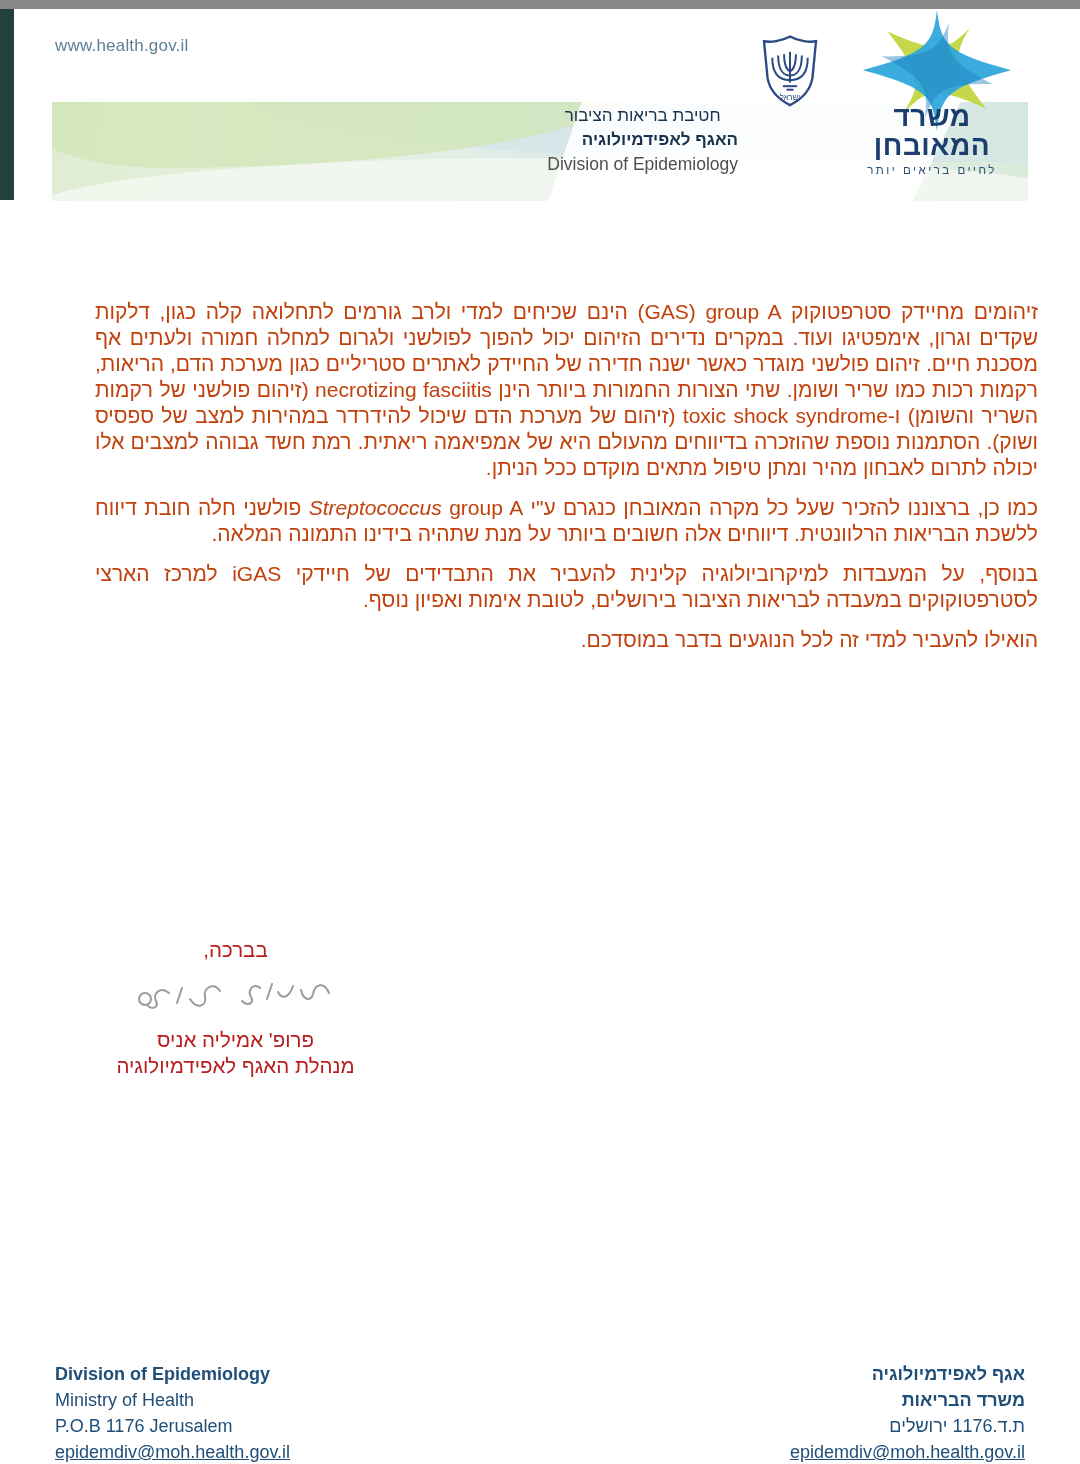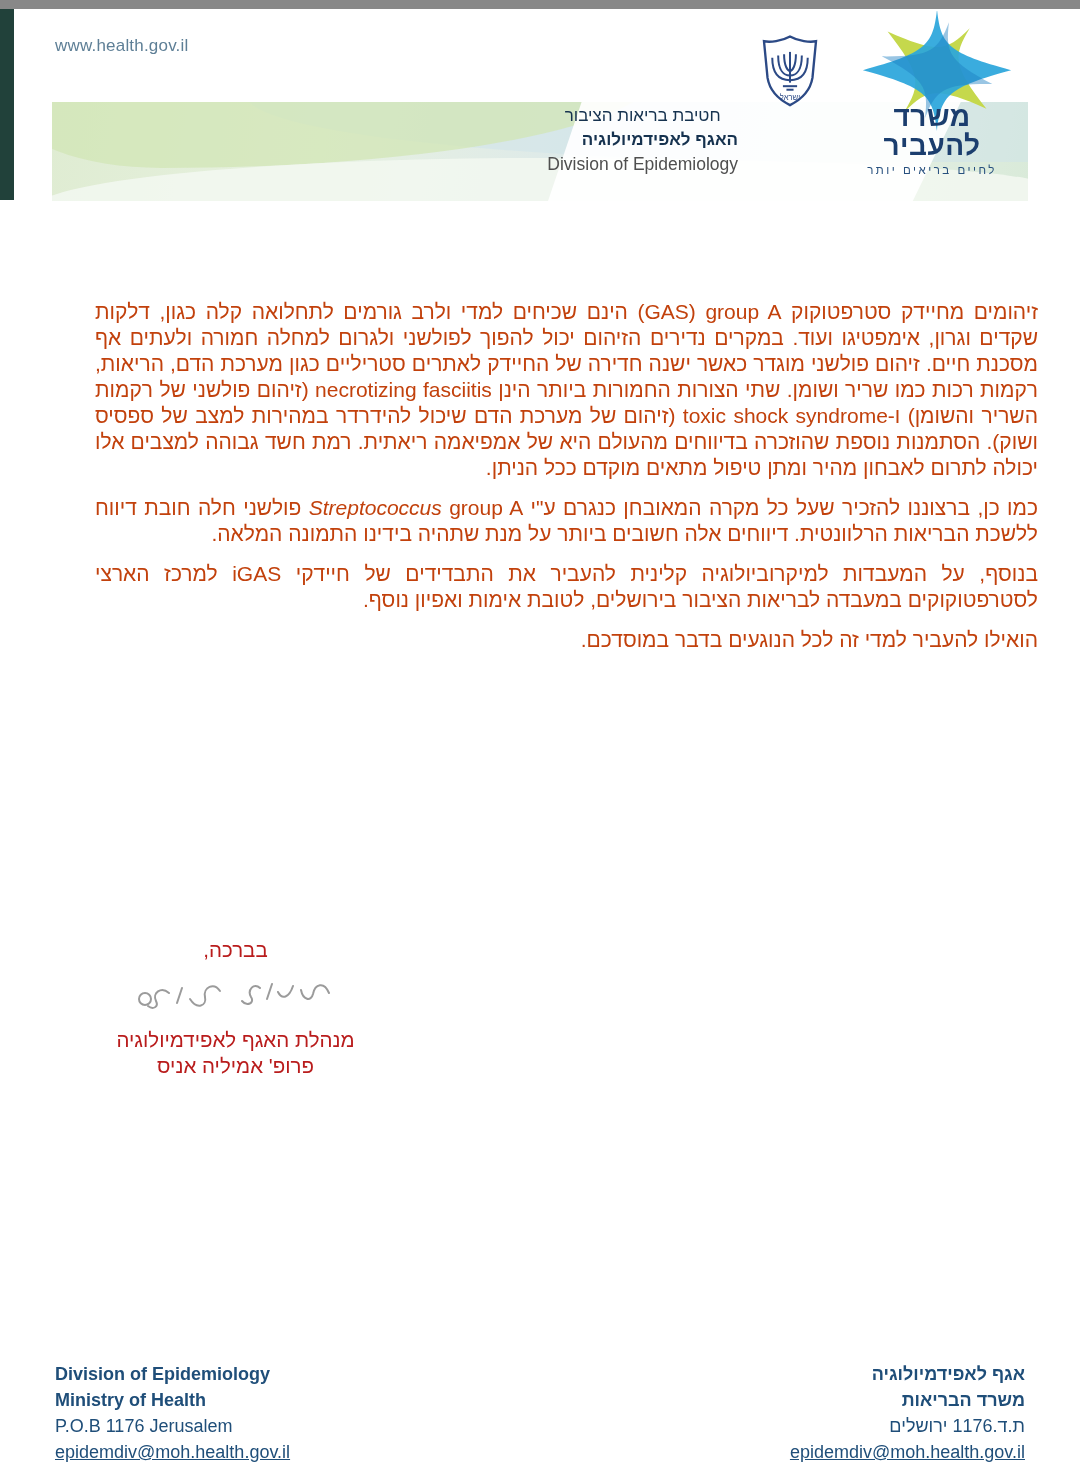--- a/index.html
+++ b/index.html
@@ -87,47 +87,47 @@
   <div class="star-logo">
     <svg width="190" height="124" viewBox="0 0 200 130">
       <path transform="rotate(38 100 62)" fill="#c5d84c" d="M100 6 C104 40 110 48 166 62 C110 76 104 84 100 118 C96 84 90 76 34 62 C90 48 96 40 100 6 Z"></path>
       <path fill="#2ba6dc" opacity="0.93" d="M100 -2 C104 36 112 44 178 62 C112 80 104 88 100 126 C96 88 88 80 22 62 C88 44 96 36 100 -2 Z"></path>
       <path transform="rotate(14 100 62)" fill="#1d7fc0" opacity="0.45" d="M100 10 C104 42 110 50 160 62 C110 74 104 82 100 114 C96 82 90 74 40 62 C90 50 96 42 100 10 Z"></path>
     </svg>
   </div>
 
   <div class="moh-text">
     <div class="moh-line">משרד</div>
-    <div class="moh-line">להעביר</div>
+    <div class="moh-line">המאובחן</div>
     <div class="moh-tag">לחיים בריאים יותר</div>
   </div>
 
   <div class="letter-body">
     <p><span>זיהומים מחיידק סטרפטוקוק </span><span dir="ltr"><span>(GAS) group A</span></span><span> הינם שכיחים למדי ולרב גורמים לתחלואה קלה כגון, דלקות שקדים וגרון, אימפטיגו ועוד. במקרים נדירים הזיהום יכול להפוך לפולשני ולגרום למחלה חמורה ולעתים אף מסכנת חיים. זיהום פולשני מוגדר כאשר ישנה חדירה של החיידק לאתרים סטריליים כגון מערכת הדם, הריאות, רקמות רכות כמו שריר ושומן. שתי הצורות החמורות ביותר הינן </span><span dir="ltr"><span>necrotizing fasciitis</span></span><span> (זיהום פולשני של רקמות השריר והשומן) ו-</span><span dir="ltr"><span>toxic shock syndrome</span></span><span> (זיהום של מערכת הדם שיכול להידרדר במהירות למצב של ספסיס ושוק). הסתמנות נוספת שהוזכרה בדיווחים מהעולם היא של אמפיאמה ריאתית.  רמת חשד גבוהה למצבים אלו יכולה לתרום לאבחון מהיר ומתן טיפול מתאים מוקדם ככל הניתן.</span></p>
     <p><span>כמו כן, ברצוננו להזכיר שעל כל מקרה המאובחן כנגרם ע"י </span><span dir="ltr"><span style="font-style: italic;">Streptococcus</span><span> group A</span></span><span> פולשני חלה חובת דיווח ללשכת הבריאות הרלוונטית. דיווחים אלה חשובים ביותר על מנת שתהיה בידינו התמונה המלאה.</span></p>
     <p><span>בנוסף, על המעבדות למיקרוביולוגיה קלינית להעביר את התבדידים של חיידקי </span><span dir="ltr"><span>iGAS</span></span><span> למרכז הארצי לסטרפטוקוקים במעבדה לבריאות הציבור בירושלים, לטובת אימות ואפיון נוסף.</span></p>
     <p><span>הואילו להעביר למדי זה לכל הנוגעים בדבר במוסדכם.</span></p>
   </div>
 
   <div class="closing">
     <div class="word">בברכה,</div>
     <div class="sig">
       <svg width="200" height="48" viewBox="0 0 200 48" fill="none" stroke="#9b9b9b" stroke-width="2" stroke-linecap="round">
         <path d="M193 24 C188 12 179 15 177 25 C175 33 167 31 165 21 M157 17 C153 29 146 31 142 23 M136 15 L131 30 M124 19 C118 13 111 21 115 28 C119 34 111 38 106 32"></path>
         <path d="M84 22 C78 13 67 18 69 28 C71 37 61 41 54 30 M46 19 L41 34 M33 24 C25 17 16 24 20 32 C23 38 17 41 12 37"></path>
         <circle cx="9" cy="30" r="6"></circle>
       </svg>
     </div>
+    <div>פרופ' אמיליה אניס</div>
     <div>מנהלת האגף לאפידמיולוגיה</div>
-    <div>פרופ' אמיליה אניס</div>
   </div>
 
   <div class="footer-col footer-en">
     <div><span style="font-weight: bold;">Division of Epidemiology</span></div>
-    <div><span style="font-weight: bold;">Ministry of Health</span></div>
+    <div><span style="font-weight: normal;">Ministry of Health</span></div>
     <div><span>P.O.B 1176 Jerusalem</span></div>
     <div><span class="u">epidemdiv@moh.health.gov.il</span></div>
     <div><span style="font-weight: bold;">Tel</span><span>: 972-2-5080522 </span><span style="font-weight: bold;">Fax</span><span>: 972-2-5655950</span></div>
   </div>
 
   <div class="footer-col footer-he">
     <div><span style="font-weight: bold;">אגף לאפידמיולוגיה</span></div>
     <div><span style="font-weight: bold;">משרד הבריאות</span></div>
     <div><span>ת.ד.1176 ירושלים</span></div>
     <div><span class="u">epidemdiv@moh.health.gov.il</span></div>

